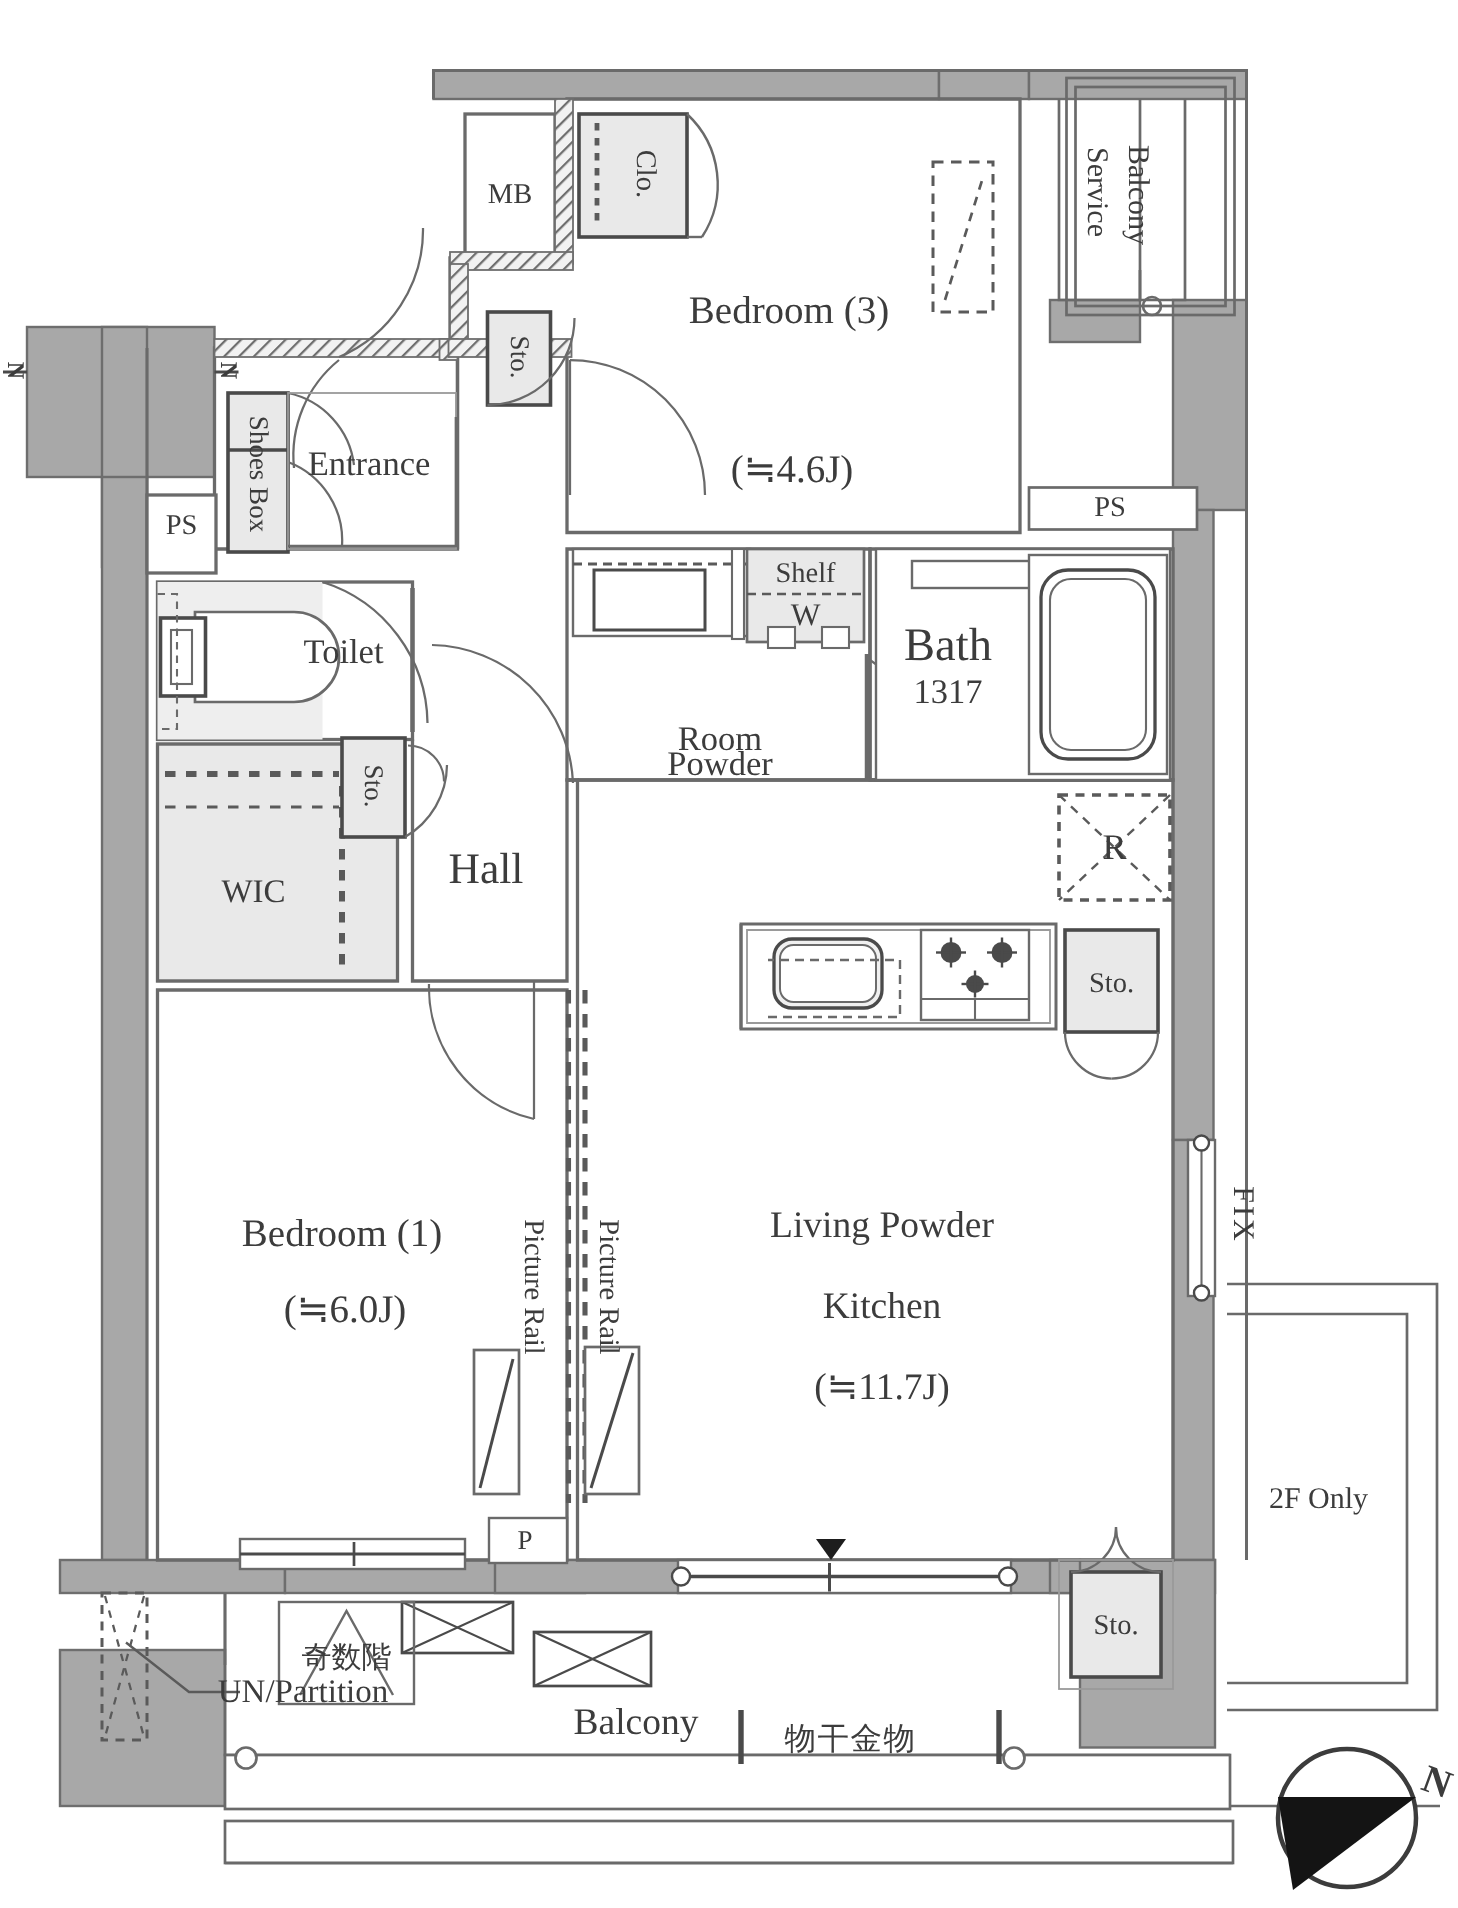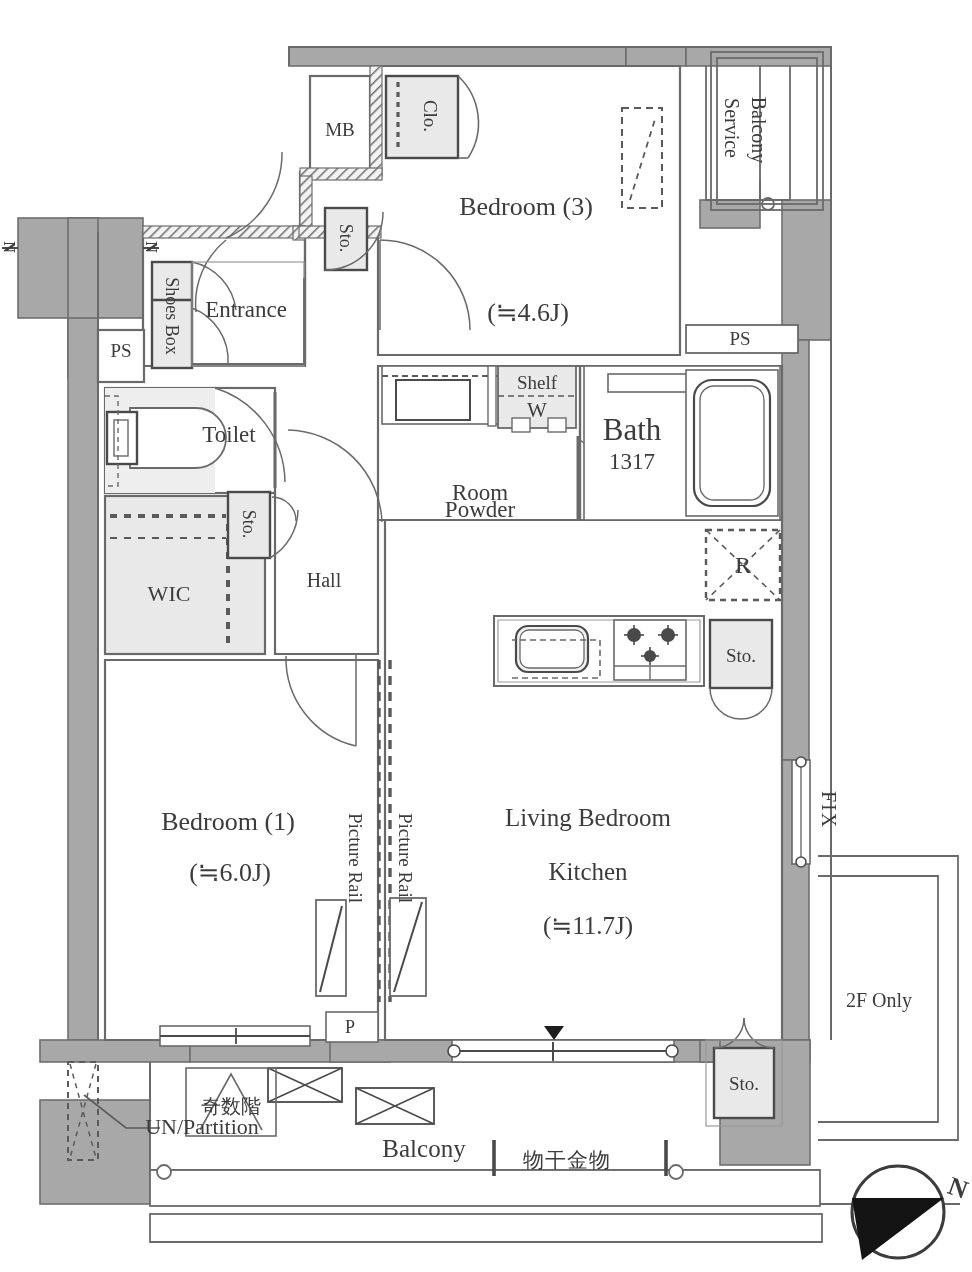--- a/index.html
+++ b/index.html
@@ -336,31 +336,31 @@
   </g>
 
 </svg>
 
 <div class="lbl ctr serif" style="left:526px;top:207px;font-size:26px;">Bedroom (3)</div>
 <div class="lbl ctr serif" style="left:528px;top:265px;font-size:26px;margin-top:48px;">(≒4.6J)</div>
 
 <div class="lbl ctr serif" style="left:228px;top:822px;font-size:26px;">Bedroom (1)</div>
 <div class="lbl ctr serif" style="left:230px;top:873px;font-size:26px;text-align:right;">(≒6.0J)</div>
 
-<div class="lbl ctr serif" style="left:588px;top:818px;font-size:25px;">Living Bedroom</div>
+<div class="lbl ctr serif" style="left:588px;top:818px;font-size:25px;">Living Powder</div>
 <div class="lbl ctr serif" style="left:588px;top:872px;font-size:25px;font-family:Liberation Serif, serif;">Kitchen</div>
 <div class="lbl ctr serif" style="left:588px;top:926px;font-size:25px;">(≒11.7J)</div>
 
 <div class="lbl ctr serif" style="left:480px;top:488px;font-size:23px;margin-top:22px;">Powder</div>
 <div class="lbl ctr serif" style="left:480px;top:493px;font-size:23px;">Room</div>
 
 <div class="lbl ctr serif" style="left:632px;top:430px;font-size:31px;font-family:Liberation Serif, serif;">Bath</div>
 <div class="lbl ctr serif" style="left:632px;top:462px;font-size:23px;">1317</div>
 
-<div class="lbl ctr serif" style="left:324px;top:580px;font-size:20px;">Hall</div>
+<div class="lbl ctr serif" style="left:324px;top:580px;font-size:29px;">Hall</div>
 <div class="lbl ctr serif" style="left:229px;top:435px;font-size:23px;">Toilet</div>
 <div class="lbl ctr serif" style="left:246px;top:310px;font-size:23px;">Entrance</div>
 <div class="lbl ctr serif" style="left:169px;top:594px;font-size:22px;">WIC</div>
 <div class="lbl ctr serif" style="left:424px;top:1149px;font-size:25px;">Balcony</div>
 
 <div class="lbl ctr serif vertrot" style="left:731px;top:128px;font-size:20px;">Service</div>
 <div class="lbl ctr serif vertrot" style="left:758px;top:130px;font-size:20px;">Balcony</div>
 
 <div class="lbl ctr serif" style="left:340px;top:130px;font-size:19px;">MB</div>
 <div class="lbl ctr serif vertrot" style="left:430px;top:116px;font-size:19px;">Clo.</div>

